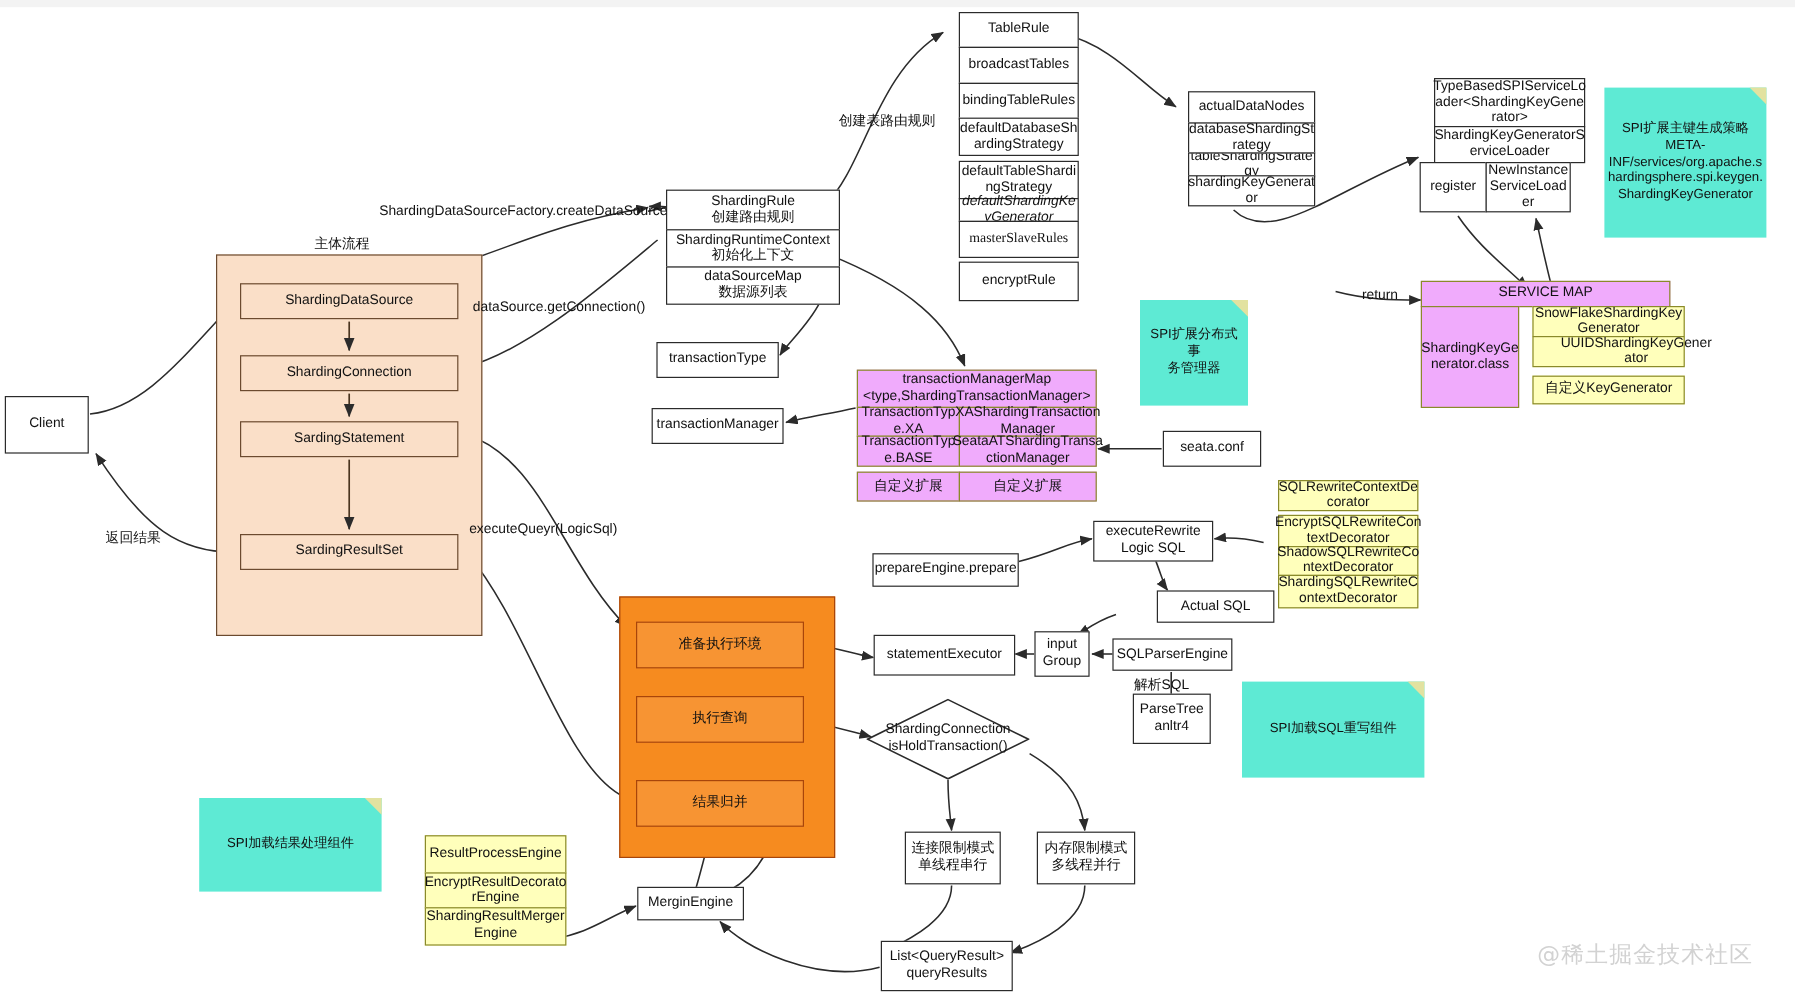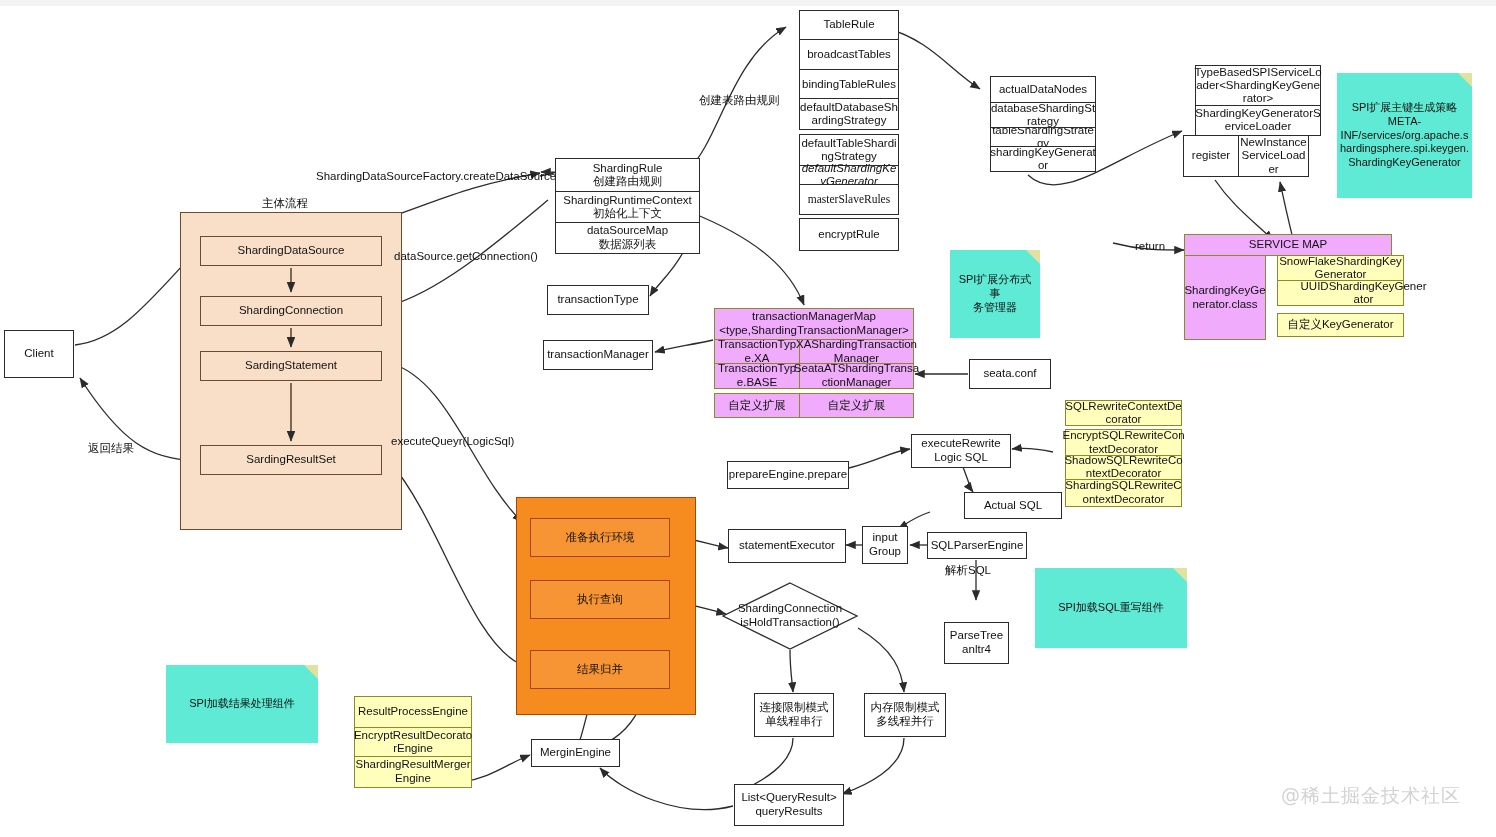--- a/index.html
+++ b/index.html
@@ -318,21 +318,21 @@
   <div class="node orange-box" style="left:530px;top:650px;width:140px;height:39px;">结果归并</div>
 
   <div class="node box" style="left:728px;top:529px;width:118px;height:34px;">statementExecutor</div>
   <div class="node box" style="left:862px;top:526px;width:46px;height:38px;">input
 Group</div>
   <div class="node box" style="left:727px;top:461px;width:122px;height:28px;">prepareEngine.prepare</div>
   <div class="node box" style="left:911px;top:434px;width:100px;height:34px;">executeRewrite
 Logic SQL</div>
   <div class="node box" style="left:927px;top:492px;width:98px;height:27px;margin-left:37px;">Actual SQL</div>
   <div class="node box" style="left:927px;top:532px;width:100px;height:27px;">SQLParserEngine</div>
-  <div class="node box" style="left:944px;top:622px;width:65px;height:42px;">ParseTree
+  <div class="node box" style="left:944px;top:578px;width:65px;height:42px;">ParseTree
 anltr4</div>
 
   <div class="diamond" style="left:722px;top:582px;width:136px;height:68px;">
     <svg class="dshape" viewBox="0 0 136 68" preserveAspectRatio="none">
       <polygon points="68,1 135,34 68,67 1,34" fill="#ffffff" stroke="#2b2b2b" stroke-width="1.3"></polygon>
     </svg>
     <div class="dlabel">ShardingConnection
 isHoldTransaction()</div>
   </div>
 

